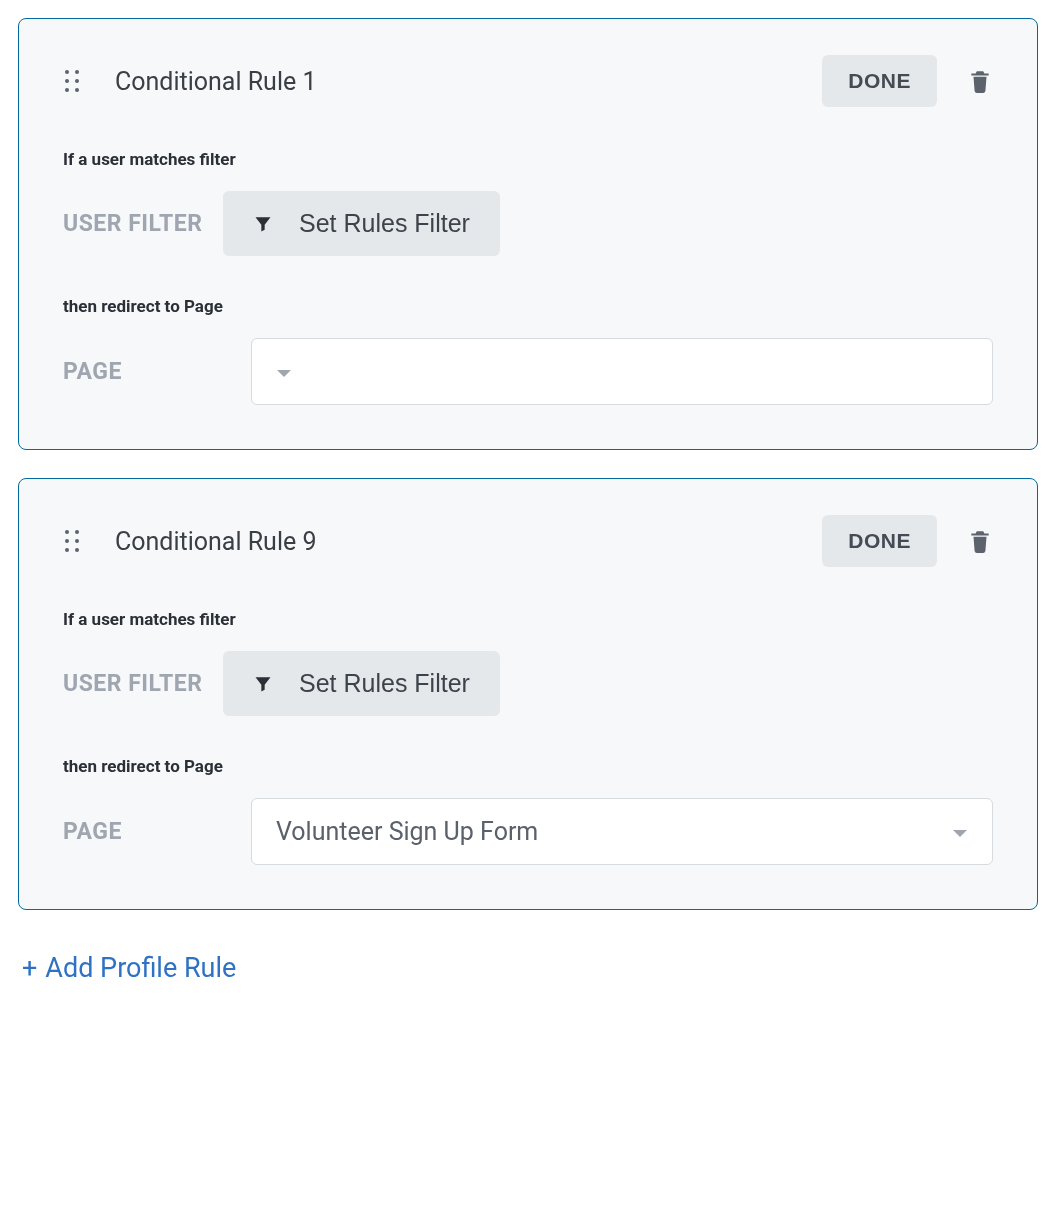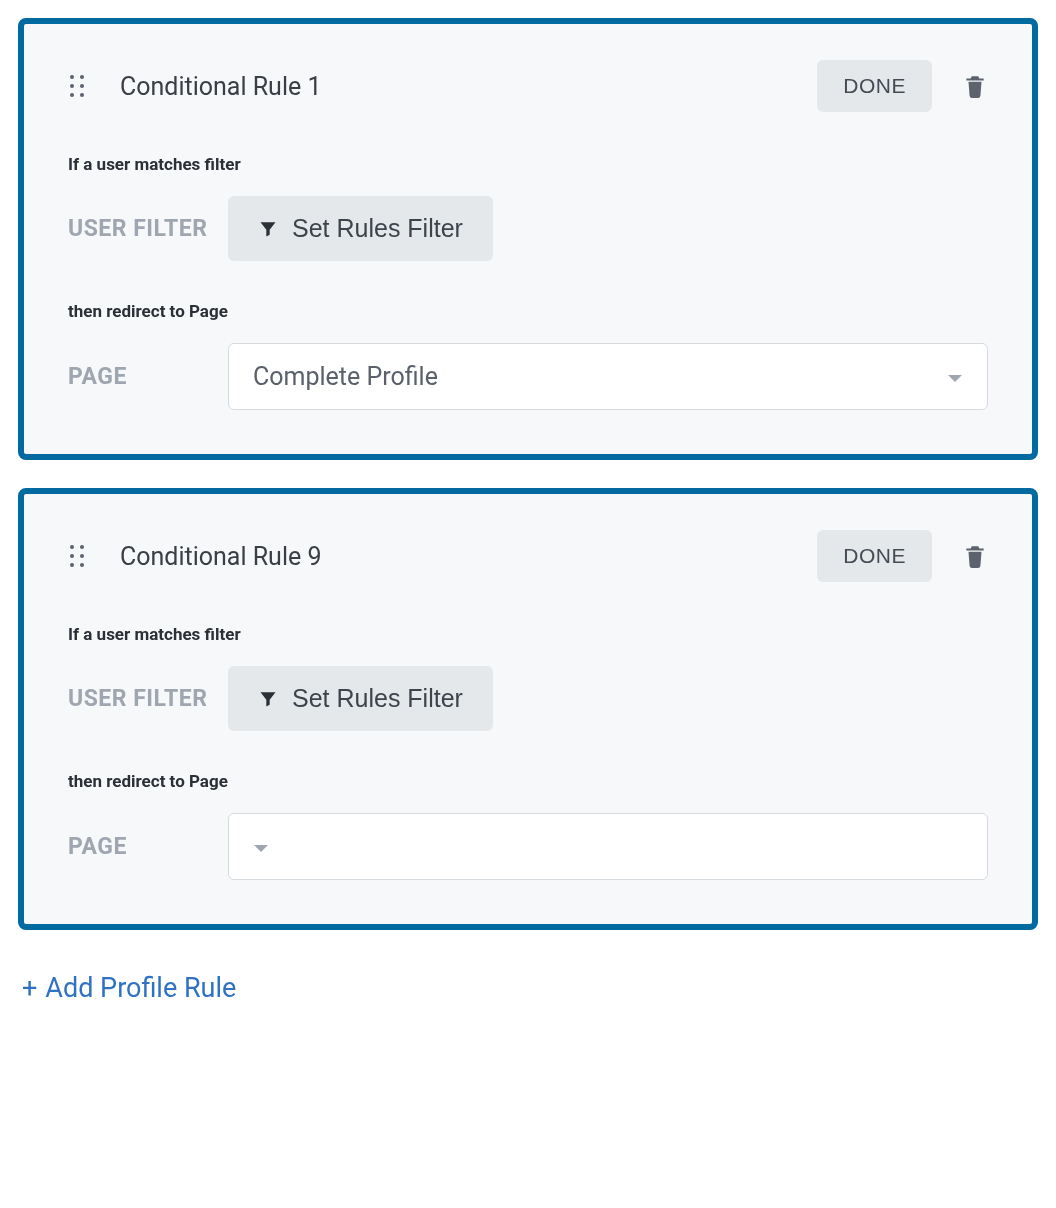--- a/index.html
+++ b/index.html
@@ -5,21 +5,21 @@
   * { box-sizing: border-box; margin: 0; padding: 0; }
   body {
     font-family: -apple-system, BlinkMacSystemFont, "Segoe UI", Roboto, Helvetica, Arial, sans-serif;
     background: #fff;
     padding: 18px;
     width: 1056px;
     color: #2d3436;
   }
   .rule-card {
     background: #f6f8fa;
-    border: 6px solid #0369a1;
+    border: 1px solid #0369a1;
     border-radius: 8px;
     padding: 36px 44px 44px 44px;
     margin-bottom: 28px;
   }
   .rule-header {
     display: flex;
     align-items: center;
     margin-bottom: 42px;
   }
   .drag-handle {
@@ -32,21 +32,21 @@
     font-size: 25px;
     font-weight: 400;
     color: #3a3e45;
     flex: 1;
   }
   .done-btn {
     background: #e5e8eb;
     border: none;
     color: #444b54;
     font-size: 21px;
-    font-weight: 400;
+    font-weight: 700;
     letter-spacing: 0.5px;
     padding: 14px 26px;
     border-radius: 6px;
     cursor: pointer;
     margin-right: 30px;
   }
   .trash-btn {
     background: none;
     border: none;
     cursor: pointer;
@@ -58,42 +58,42 @@
     font-size: 17px;
     font-weight: 700;
     color: #2b2f36;
     margin-bottom: 22px;
   }
   .field-row {
     display: flex;
     align-items: center;
     margin-bottom: 40px;
   }
-  .field-row:last-child { margin-bottom: 0; }
+  .field-row:last-child { margin-bottom: 0; gap: 28px; }
   .field-label {
     width: 160px;
     min-width: 160px;
     font-size: 23px;
     font-weight: 700;
     letter-spacing: 0.5px;
     color: #9fa6b0;
     line-height: 1.35;
   }
   .filter-btn {
     background: #e5e8eb;
     border: none;
     color: #3d434b;
     font-size: 25px;
     font-weight: 400;
     padding: 18px 30px;
     border-radius: 6px;
     cursor: pointer;
     display: inline-flex;
     align-items: center;
-    gap: 14px;
+    gap: 26px;
   }
   .page-select {
     flex: 1;
     background: #fff;
     border: 1px solid #d6dbe0;
     border-radius: 6px;
     padding: 18px 24px;
     font-size: 25px;
     color: #5a616b;
     display: flex;
@@ -152,21 +152,20 @@
         <path d="M3 4h18l-7 9v6l-4 2v-8L3 4z"></path>
       </svg>
       <span>Set Rules Filter</span>
     </button>
   </div>
 
   <div class="section-heading">then redirect to Page</div>
   <div class="field-row">
     <div class="field-label">PAGE</div>
     <div class="page-select">
-      <span>Complete Profile</span>
       <span class="select-caret">
         <svg width="16" height="12" viewBox="0 0 16 10" fill="#9fa6b0">
             <path d="M1 1l7 7 7-7z"></path>
           </svg>
       </span>
     </div>
   </div>
 </div>
 
 
@@ -199,20 +198,21 @@
         <path d="M3 4h18l-7 9v6l-4 2v-8L3 4z"></path>
       </svg>
       <span>Set Rules Filter</span>
     </button>
   </div>
 
   <div class="section-heading">then redirect to Page</div>
   <div class="field-row">
     <div class="field-label">PAGE</div>
     <div class="page-select">
+      <span>Volunteer Sign Up Form</span>
       <span class="select-caret">
         <svg width="16" height="12" viewBox="0 0 16 10" fill="#9fa6b0">
             <path d="M1 1l7 7 7-7z"></path>
           </svg>
       </span>
     </div>
   </div>
 </div>
 
 <a class="add-rule">

